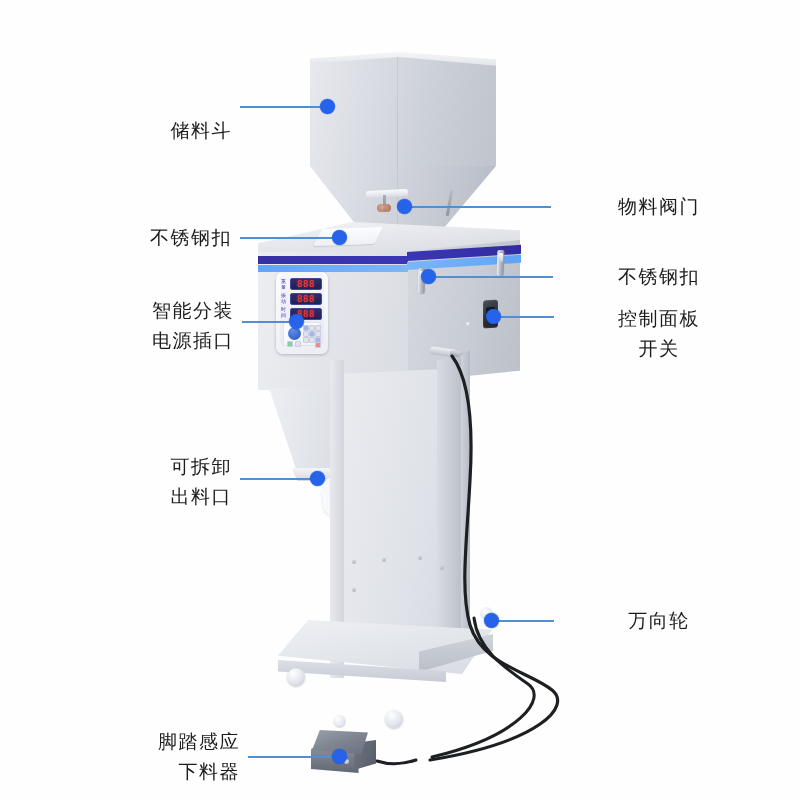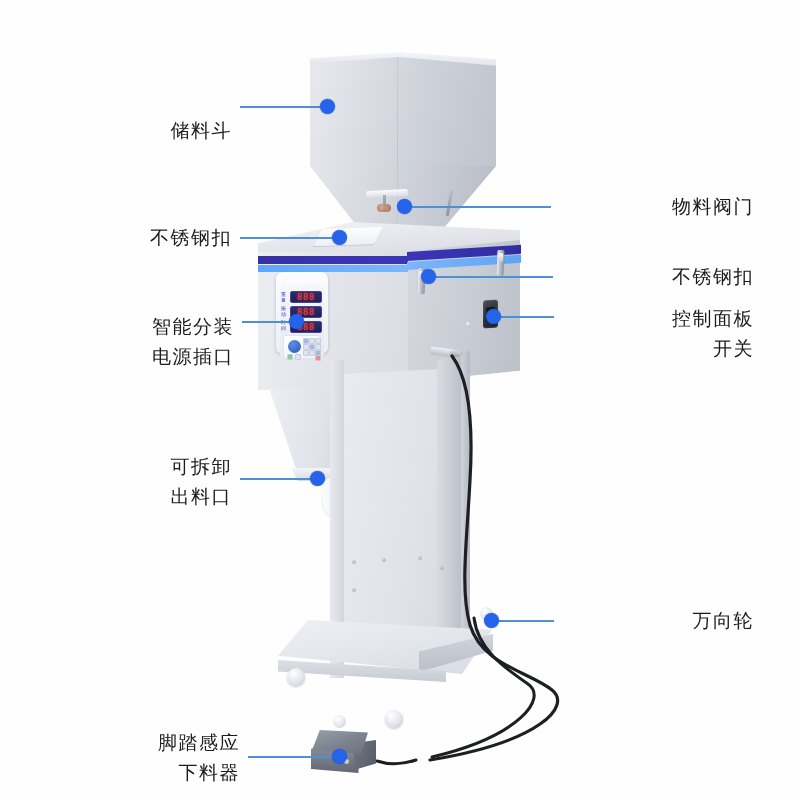--- a/index.html
+++ b/index.html
@@ -13,21 +13,21 @@
   #stage{position:relative;width:800px;height:800px;background:#fefefe;}
   .lbl{
     position:absolute;
     color:#1b1b1b;
     font-size:19px;
     line-height:27px;
     letter-spacing:1.5px;
     white-space:pre-line;
     font-family:"DejaVu Sans","Liberation Sans",sans-serif;
   }
-  .lbl.r{text-align:right;}
+  .lbl.r{text-align:center;}
   .lbl.l{text-align:right;}
   .lead{
     position:absolute;
     height:2px;
     background:#4f8fd6;
   }
   .dot{
     position:absolute;
     width:15px;height:15px;border-radius:50%;
     background:#2563eb;
@@ -123,21 +123,21 @@
 
   
   .panel{
     position:absolute;left:276px;top:272px;width:52px;height:82px;
     background:linear-gradient(170deg,#fdfdff,#eceef4);
     border-radius:7px;
     box-shadow:0 1px 3px rgba(130,136,150,.55);
     padding:0;
   }
   .panel-inner{
-    position:absolute;left:4px;top:13px;width:44px;height:74px;
+    position:absolute;left:4px;top:0;width:44px;height:74px;
     background:linear-gradient(170deg,#f6f7fb,#e6e9f1);
     border-radius:5px;
   }
   .led-col{position:absolute;left:10px;top:6px;width:33px;}
   .led{
     width:32px;height:12px;margin-bottom:3px;
     background:linear-gradient(180deg,#2b2d6e,#1e2057);
     border:1px solid #454796;border-radius:2px;
     display:flex;align-items:center;justify-content:center;
     box-sizing:border-box;
@@ -454,25 +454,25 @@
     <div class="lead" style="left:492px;top:620px;width:62px;"></div>
     <div class="dot" style="left:484px;top:613px;"></div>
   </div>
 
   <div>
 
     <div class="lbl l" style="left:60px;top:93px;width:172px;margin-top:24px;">储料斗</div>
 
     <div class="lbl l" style="left:40px;top:224px;width:192px;">不锈钢扣</div>
 
-    <div class="lbl l" style="left:40px;top:311px;width:194px;line-height:30px;"><span>智能分装</span><br><span>电源插口</span></div>
+    <div class="lbl l" style="left:40px;top:295px;width:194px;line-height:30px;"><span>智能分装</span><br><span>电源插口</span></div>
 
     <div class="lbl l" style="left:60px;top:451px;width:172px;line-height:30px;"><span>可拆卸</span><br><span>出料口</span></div>
 
-    <div class="lbl l" style="left:48px;top:727px;width:192px;line-height:30px;"><span>脚踏感应</span><br><span>下料器</span></div>
+    <div class="lbl l" style="left:48px;top:727px;width:192px;line-height:30px;font-family:Liberation Serif, serif;"><span>脚踏感应</span><br><span>下料器</span></div>
 
     <div class="lbl r" style="left:564px;top:193px;width:190px;">物料阀门</div>
 
     <div class="lbl r" style="left:564px;top:263px;width:190px;">不锈钢扣</div>
 
     <div class="lbl r" style="left:564px;top:303px;width:190px;line-height:30px;"><span>控制面板</span><br><span>开关</span></div>
 
     <div class="lbl r" style="left:564px;top:607px;width:190px;">万向轮</div>
   </div>
 

